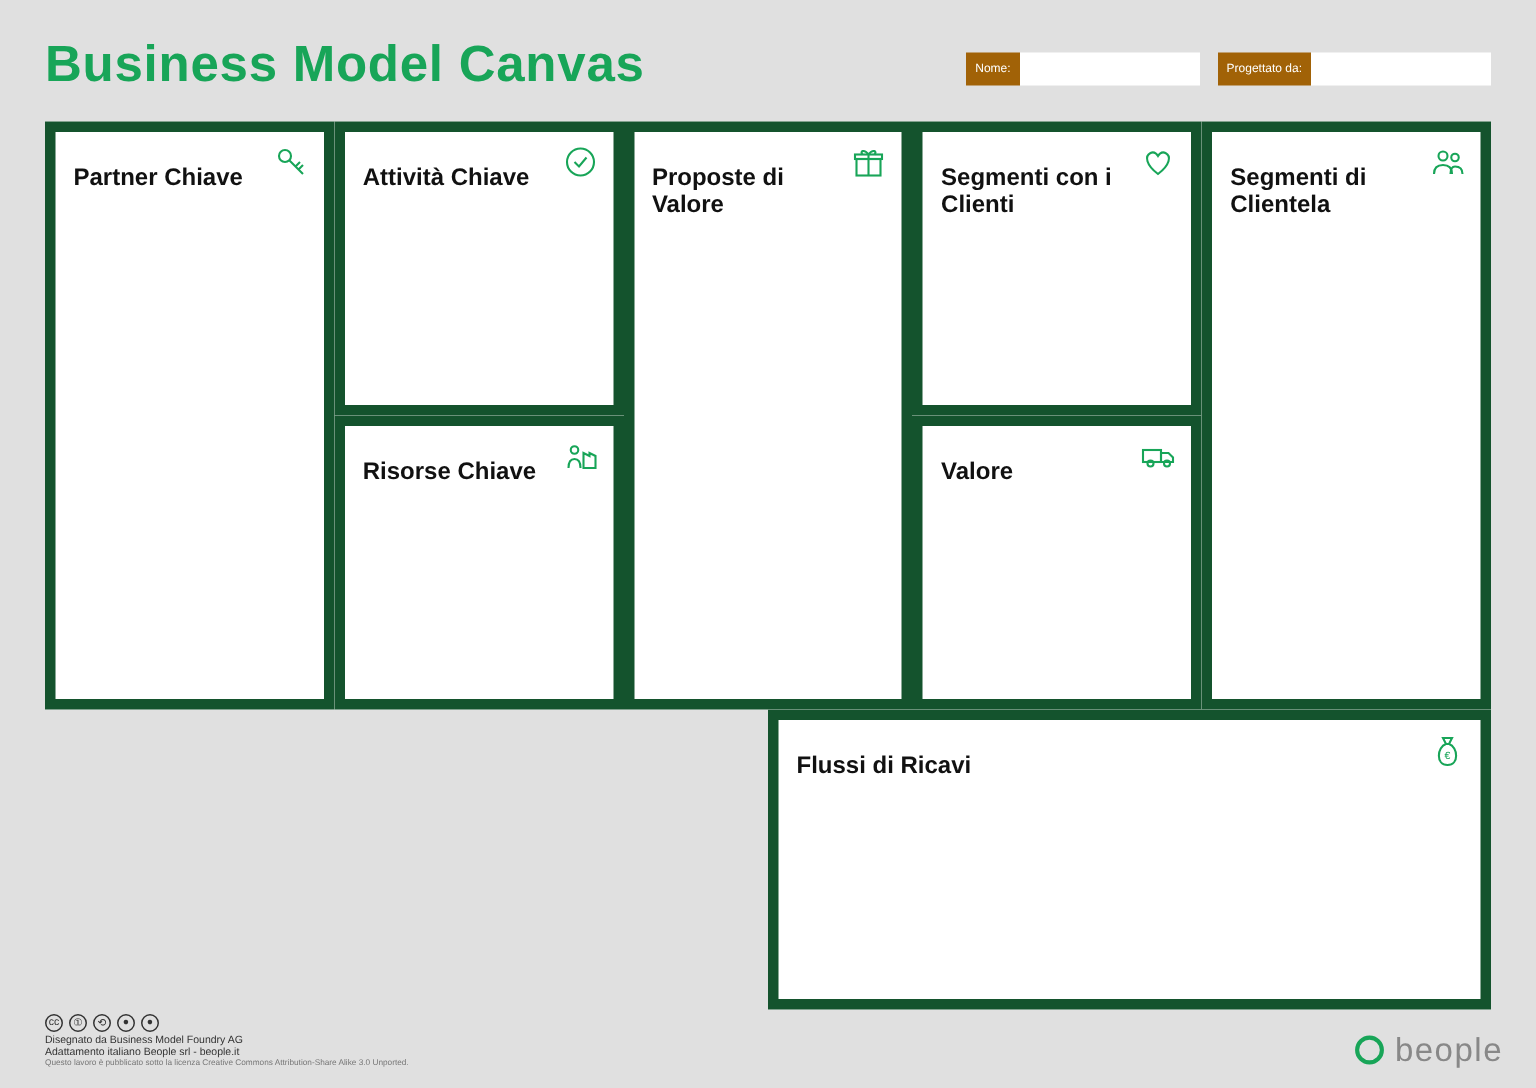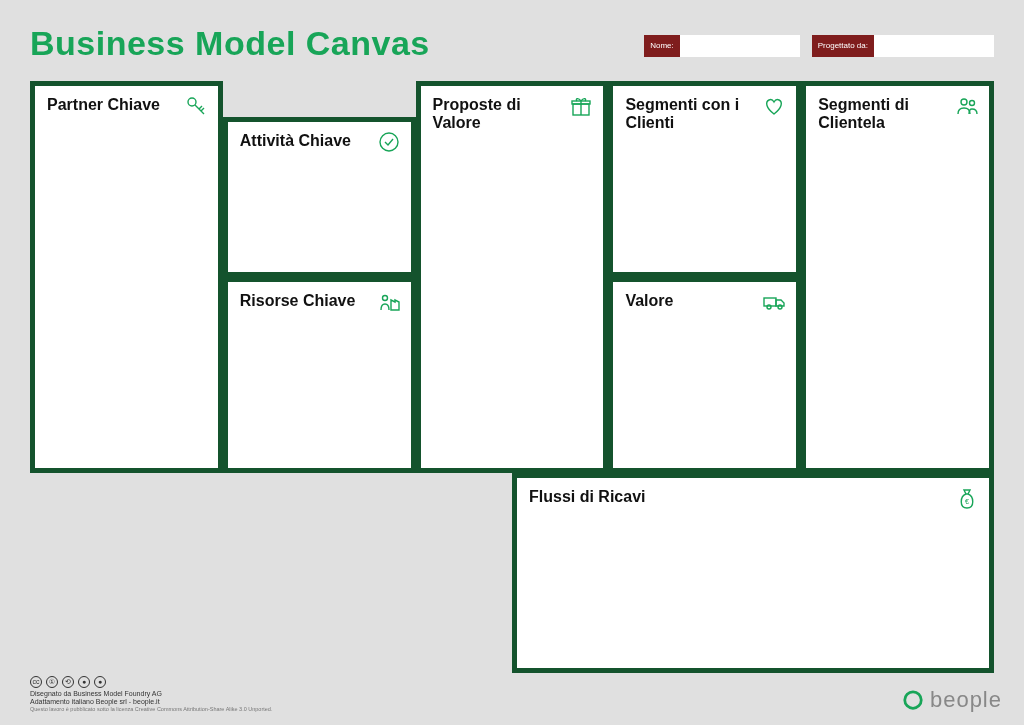--- a/index.html
+++ b/index.html
@@ -26,21 +26,21 @@
     display: flex;
     gap: 12px;
     margin-top: 4px;
   }
   .meta-field {
     display: flex;
     align-items: stretch;
     height: 22px;
   }
   .meta-label {
-    background: #7f1d1d;
+    background: #a16207;
     color: #fff;
     font-size: 8px;
     padding: 0 6px;
     display: flex;
     align-items: center;
     white-space: nowrap;
   }
   .meta-input {
     background: #fff;
     border: none;
@@ -50,42 +50,42 @@
   }
   .canvas {
     margin: 8px 30px 0 30px;
     display: grid;
     grid-template-columns: repeat(10, 1fr);
     grid-template-rows: 196px 196px 200px;
     gap: 0;
   }
   .block {
     background: #fff;
-    border: 5px solid #14532d;
-    padding: 10px 12px;
+    border: 7px solid #14532d;
+    padding: 22px 12px;
     position: relative;
   }
   .block-title {
     font-weight: 700;
     font-size: 16px;
     line-height: 1.15;
     max-width: 75%;
   }
   .block-icon {
     position: absolute;
     top: 8px;
     right: 10px;
     width: 24px;
     height: 24px;
     stroke: #18a558;
     fill: none;
     stroke-width: 1.4;
   }
   .b-partners  { grid-column: 1 / span 2; grid-row: 1 / span 2; }
-  .b-activities{ grid-column: 3 / span 2; grid-row: 1; margin-top: 36px; }
+  .b-activities{ grid-column: 3 / span 2; grid-row: 1; }
   .b-resources { grid-column: 3 / span 2; grid-row: 2; }
   .b-value     { grid-column: 5 / span 2; grid-row: 1 / span 2; }
   .b-relations { grid-column: 7 / span 2; grid-row: 1; }
   .b-channels  { grid-column: 7 / span 2; grid-row: 2; }
   .b-segments  { grid-column: 9 / span 2; grid-row: 1 / span 2; }
   .b-costs     { grid-column: 1 / span 5; grid-row: 3; }
   .b-revenue   { grid-column: 6 / span 5; grid-row: 3; }
 
   .footer {
     position: absolute;

